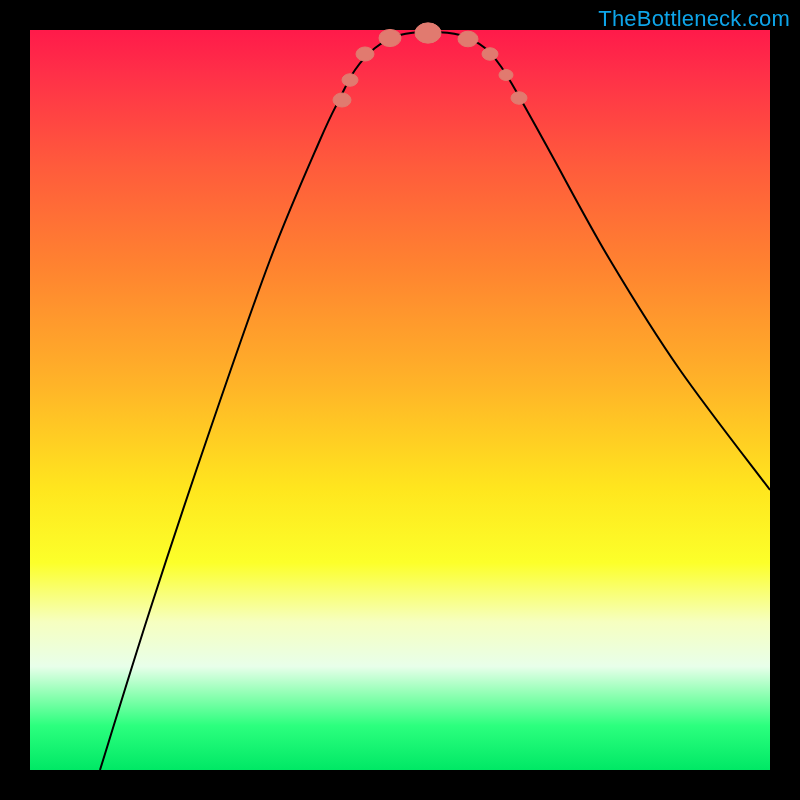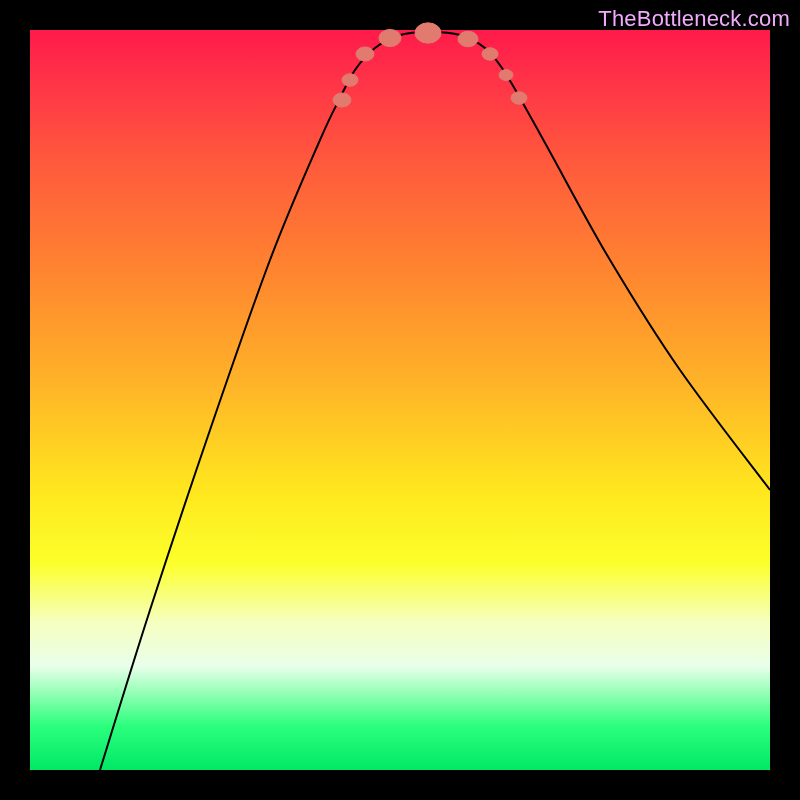--- a/index.html
+++ b/index.html
@@ -37,21 +37,21 @@
       #e8ffea 86%,
       #8affb0 90%,
       #2cff7e 94%,
       #00e865 100%
     );
   }
   .watermark {
     position: absolute;
     top: 6px;
     right: 10px;
-    color: #f0abfc;
+    color: #0ea5e9;
     font-size: 22px;
     font-weight: 500;
     letter-spacing: 0.2px;
     user-select: none;
   }
   svg.curve {
     position: absolute;
     left: 0;
     top: 0;
     width: 740px;

